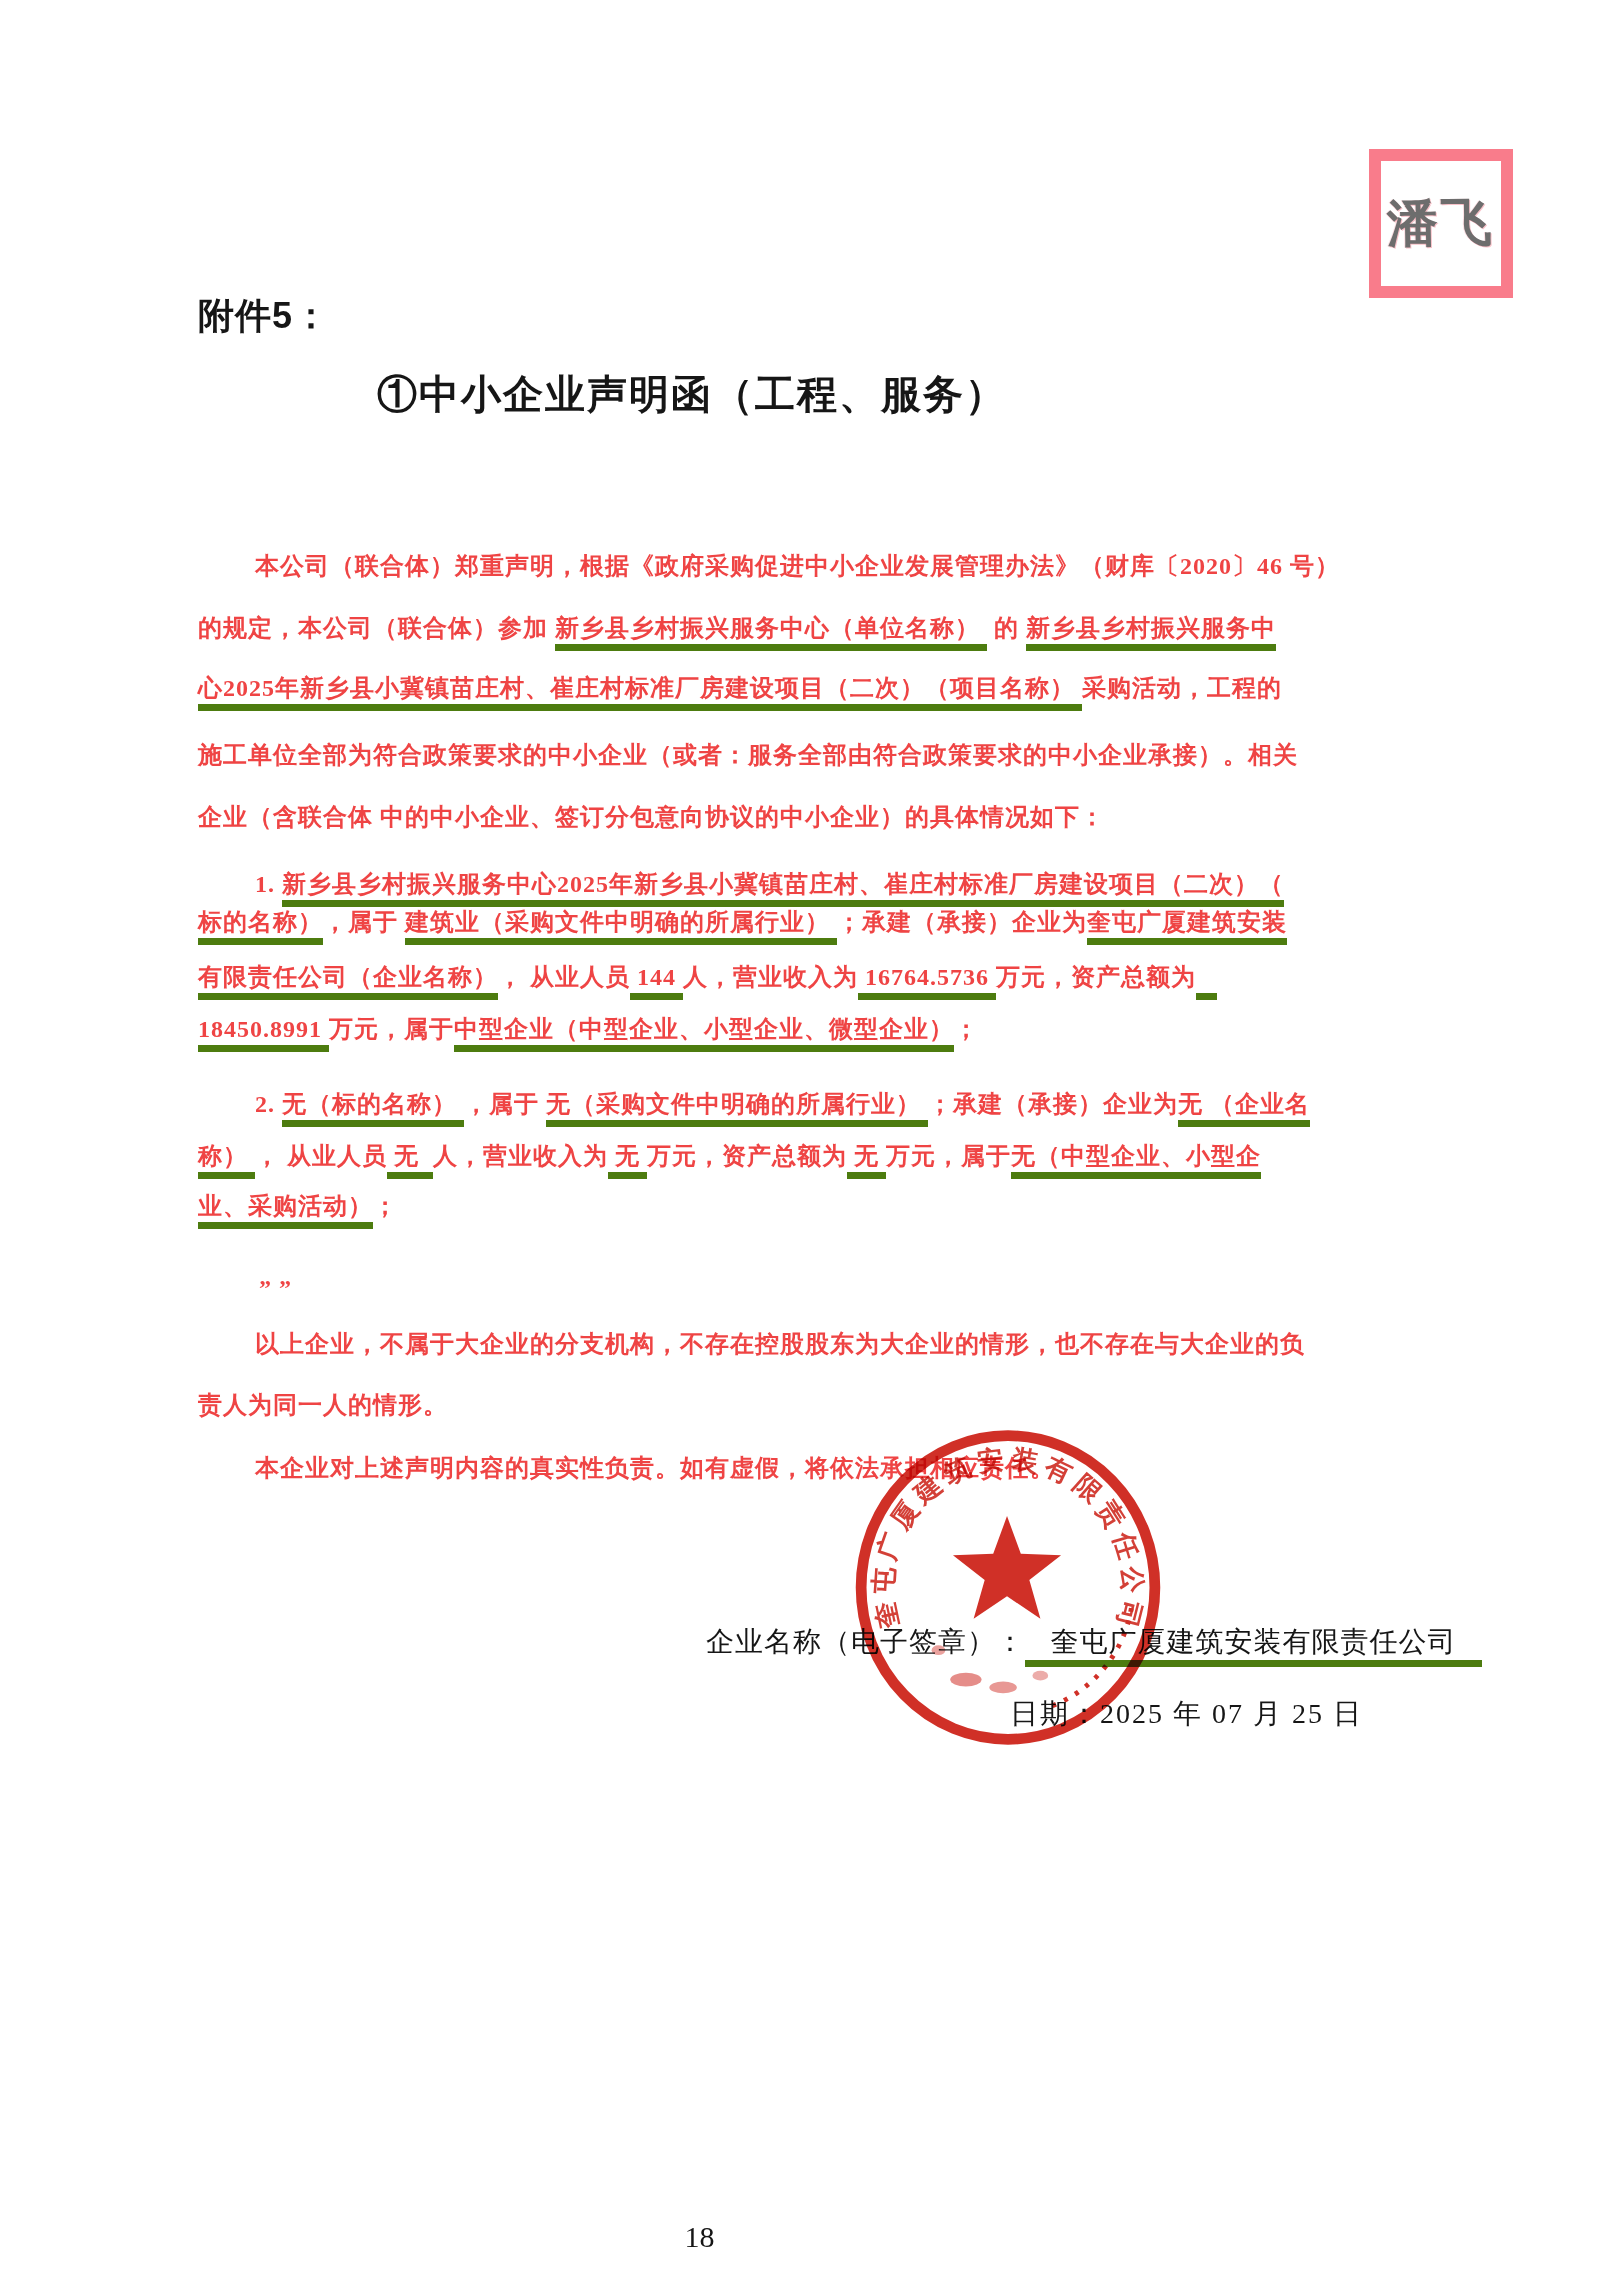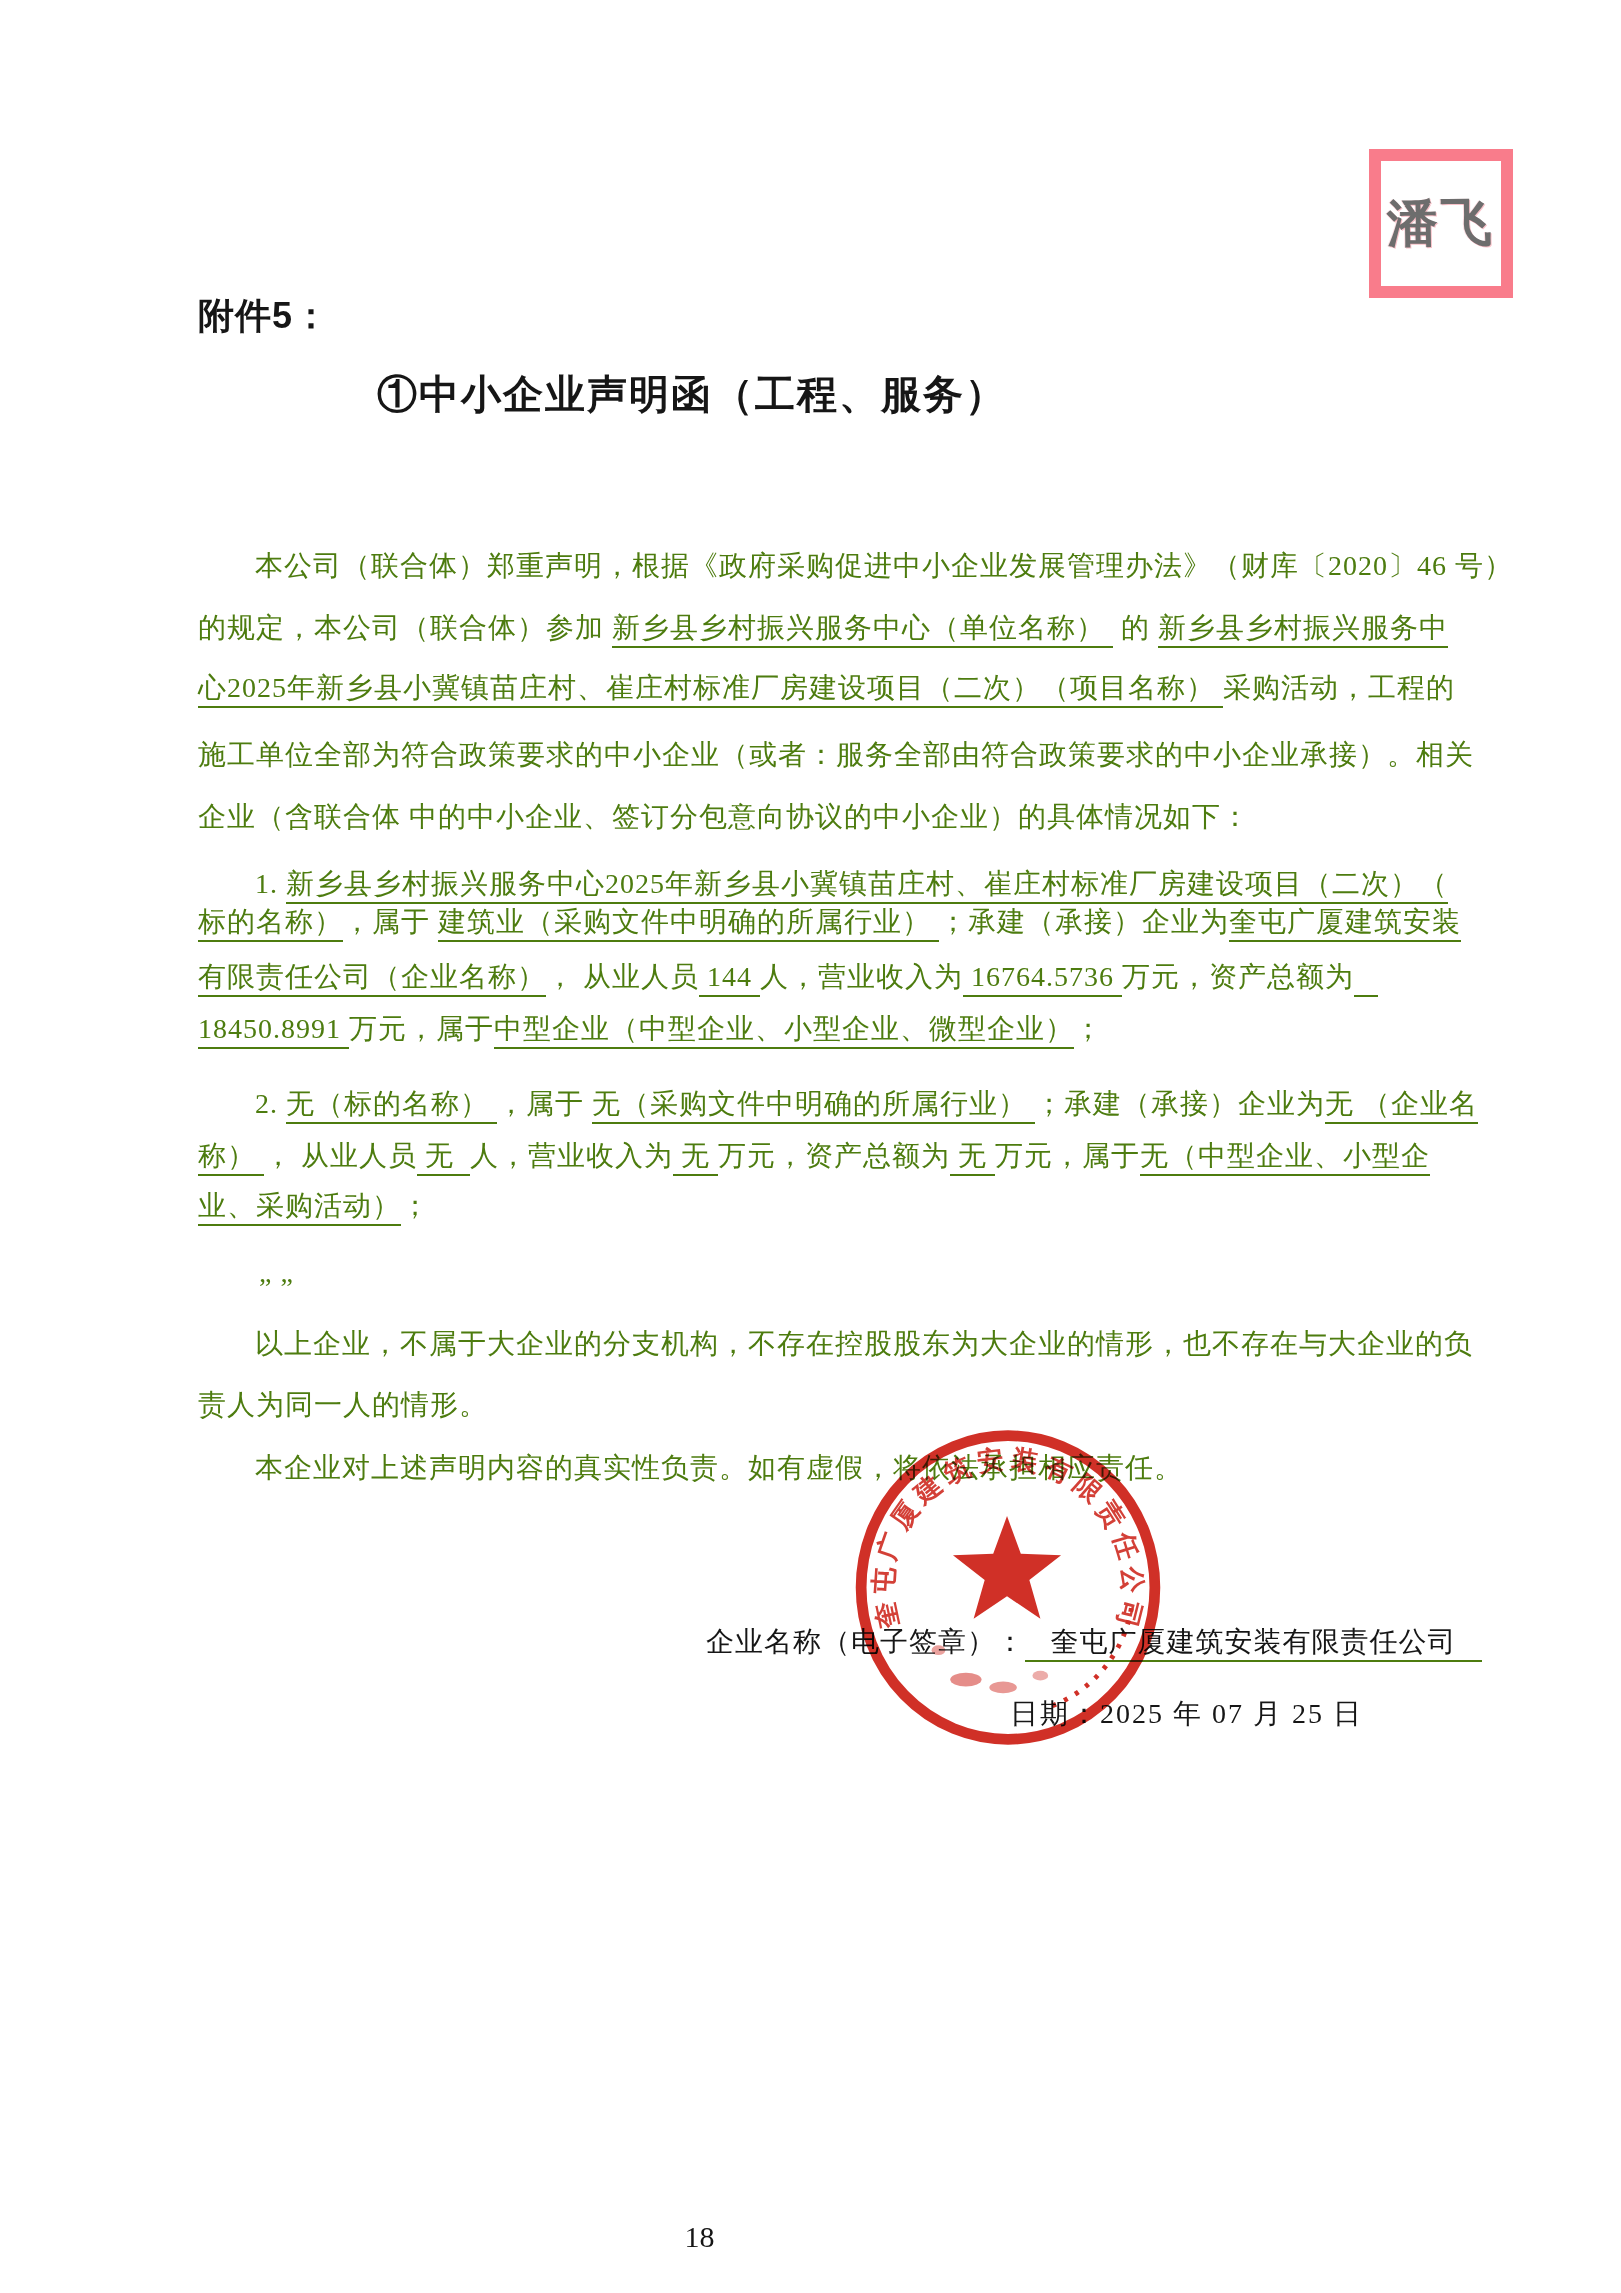--- a/index.html
+++ b/index.html
@@ -24,24 +24,24 @@
     position:absolute;left:198px;top:292px;
     font-family:"Liberation Sans","DejaVu Sans",sans-serif;
     font-size:36px;font-weight:700;letter-spacing:1px;
   }
   .doc-title{
     position:absolute;left:0;top:367px;width:1384px;text-align:center;
     font-size:40px;font-weight:700;letter-spacing:2px;
   }
   
   .dline{
-    position:absolute;white-space:pre;font-size:28px;line-height:36px;
-    letter-spacing:1px;color:#4d7c0f;
+    position:absolute;white-space:pre;font-size:24px;line-height:36px;
+    letter-spacing:1px;color:#ef4444;font-weight:bold;
   }
-  .u{border-bottom:2px solid #4d7c0f;padding-bottom:2.9px;}
+  .u{border-bottom:7px solid #4d7c0f;padding-bottom:2.9px;}
   .sig-line{position:absolute;left:706px;top:1623px;white-space:pre;font-size:28px;letter-spacing:1px;}
   .sig-value{padding:0 25.5px 2.9px 25.5px;}
   .date-line{position:absolute;left:1010px;top:1695px;white-space:pre;font-size:28px;letter-spacing:2px;}
   .note-line{position:absolute;left:198px;top:1764px;white-space:pre;font-size:27.4px;letter-spacing:1px;}
   .page-number{position:absolute;left:0;top:2188px;width:1399px;text-align:center;font-size:30px;margin-top:32px;}
   
   .seal{
     position:absolute;left:848px;top:1423px;width:320px;height:329px;
     mix-blend-mode:multiply;opacity:.95;pointer-events:none;
   }

